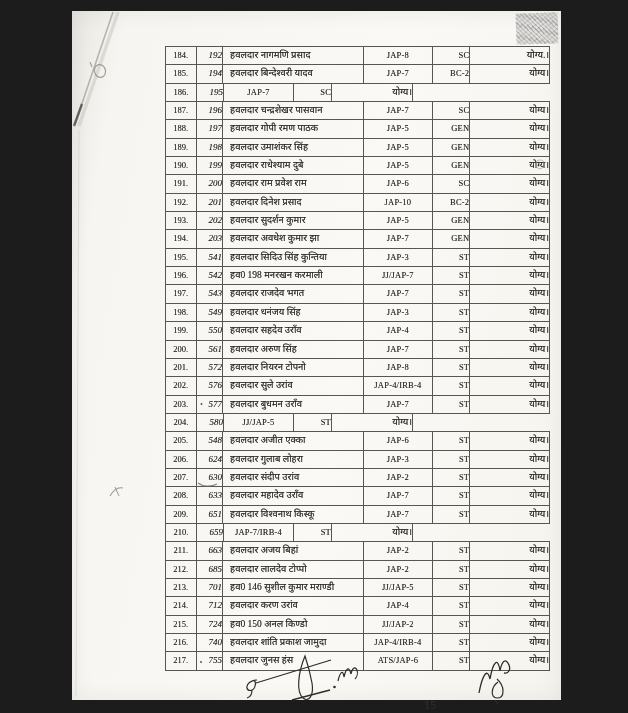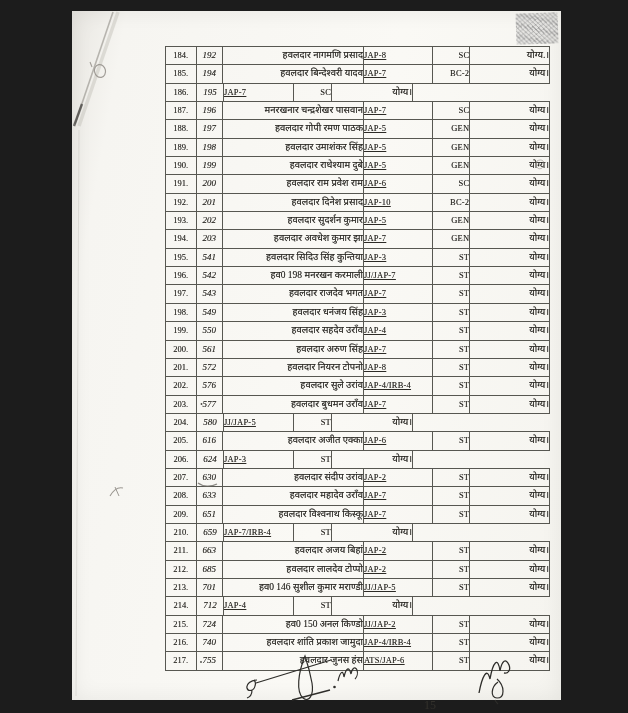--- a/index.html
+++ b/index.html
@@ -35,23 +35,23 @@
   }
   .t-row{display:flex;height:17.35px;border-bottom:1px solid #575751;}
   .cell{
     border-right:1px solid #575751;
     line-height:17px;
     color:#2d2b26;
     overflow:hidden;white-space:nowrap;
     text-shadow:0 0 .4px rgba(40,40,40,.55);
   }
   .c-serial{width:30px;text-align:center;font-size:8.5px;}
-  .c-id{width:26px;text-align:center;font-size:9px;font-style:italic;}
-  .c-name{width:135px;text-align:right;padding-left:7px;font-size:9.5px;}
-  .c-unit{width:69px;text-align:left;font-size:8.5px;letter-spacing:.2px;text-decoration:underline;}
+  .c-id{width:26px;text-align:right;font-size:9px;font-style:italic;}
+  .c-name{width:135px;text-align:left;padding-left:7px;font-size:9.5px;}
+  .c-unit{width:69px;text-align:center;font-size:8.5px;letter-spacing:.2px;}
   .c-category{width:37px;text-align:right;font-size:8.5px;letter-spacing:.2px;}
   .c-status{width:80px;text-align:right;font-size:9.5px;}
   .page-number{
     position:absolute;left:346px;top:687px;width:24px;
     font-size:12px;color:#33312c;text-align:center;
   }
   .overlay{position:absolute;left:0;top:0;width:628px;height:713px;pointer-events:none;}
 </style>
 </head>
 <body>
@@ -81,21 +81,21 @@
           <div class="t-row">
             <div class="cell c-serial">186.</div>
             <div class="cell c-id">195</div>
             <div class="cell c-unit">JAP-7</div>
             <div class="cell c-category">SC</div>
             <div class="cell c-status">योग्य।</div>
           </div>
           <div class="t-row">
             <div class="cell c-serial">187.</div>
             <div class="cell c-id">196</div>
-            <div class="cell c-name">मनरखनार चन्द्रशेखर पासवान</div>
+            <div class="cell c-name">हवलदार चन्द्रशेखर पासवान</div>
             <div class="cell c-unit">JAP-7</div>
             <div class="cell c-category">SC</div>
             <div class="cell c-status">योग्य।</div>
           </div>
           <div class="t-row">
             <div class="cell c-serial">188.</div>
             <div class="cell c-id">197</div>
             <div class="cell c-name">हवलदार गोपी रमण पाठक</div>
             <div class="cell c-unit">JAP-5</div>
             <div class="cell c-category">GEN</div>
@@ -223,29 +223,30 @@
           </div>
           <div class="t-row">
             <div class="cell c-serial">204.</div>
             <div class="cell c-id">580</div>
             <div class="cell c-unit">JJ/JAP-5</div>
             <div class="cell c-category">ST</div>
             <div class="cell c-status">योग्य।</div>
           </div>
           <div class="t-row">
             <div class="cell c-serial">205.</div>
-            <div class="cell c-id">616</div>
+            <div class="cell c-id">548</div>
             <div class="cell c-name">हवलदार अजीत एक्का</div>
             <div class="cell c-unit">JAP-6</div>
             <div class="cell c-category">ST</div>
             <div class="cell c-status">योग्य।</div>
           </div>
           <div class="t-row">
             <div class="cell c-serial">206.</div>
             <div class="cell c-id">624</div>
+            <div class="cell c-name">हवलदार गुलाब लोहरा</div>
             <div class="cell c-unit">JAP-3</div>
             <div class="cell c-category">ST</div>
             <div class="cell c-status">योग्य।</div>
           </div>
           <div class="t-row">
             <div class="cell c-serial">207.</div>
             <div class="cell c-id">630</div>
             <div class="cell c-name">हवलदार संदीप उरांव</div>
             <div class="cell c-unit">JAP-2</div>
             <div class="cell c-category">ST</div>
@@ -294,20 +295,21 @@
             <div class="cell c-serial">213.</div>
             <div class="cell c-id">701</div>
             <div class="cell c-name">हव0 146 सुशील कुमार मराण्डी</div>
             <div class="cell c-unit">JJ/JAP-5</div>
             <div class="cell c-category">ST</div>
             <div class="cell c-status">योग्य।</div>
           </div>
           <div class="t-row">
             <div class="cell c-serial">214.</div>
             <div class="cell c-id">712</div>
+            <div class="cell c-name">हवलदार करण उरांव</div>
             <div class="cell c-unit">JAP-4</div>
             <div class="cell c-category">ST</div>
             <div class="cell c-status">योग्य।</div>
           </div>
           <div class="t-row">
             <div class="cell c-serial">215.</div>
             <div class="cell c-id">724</div>
             <div class="cell c-name">हव0 150 अनल किण्डो</div>
             <div class="cell c-unit">JJ/JAP-2</div>
             <div class="cell c-category">ST</div>

